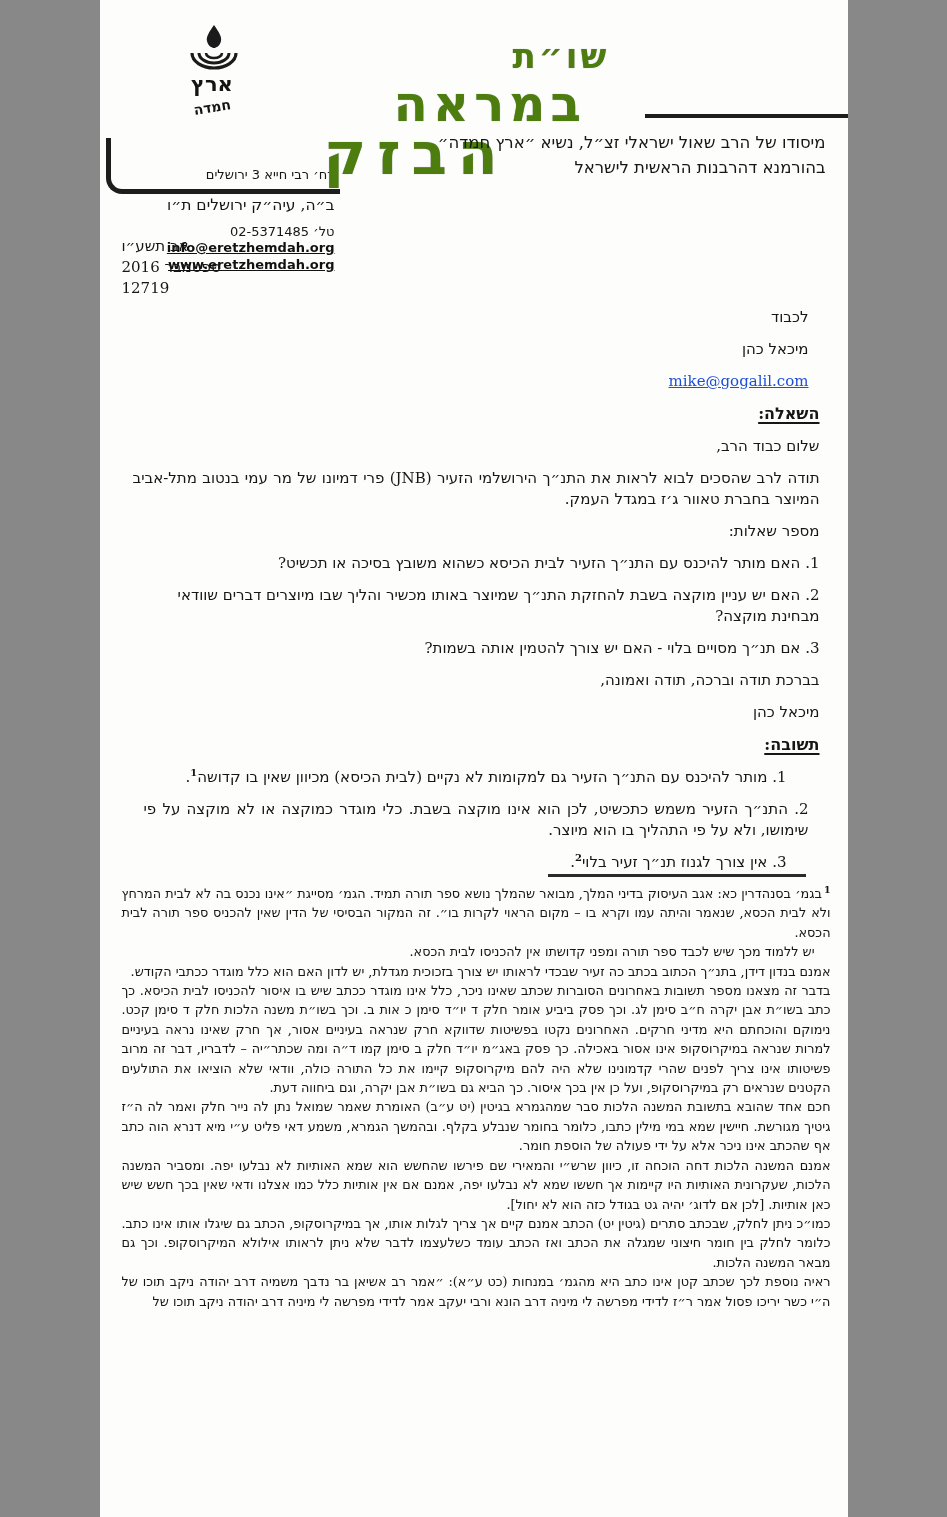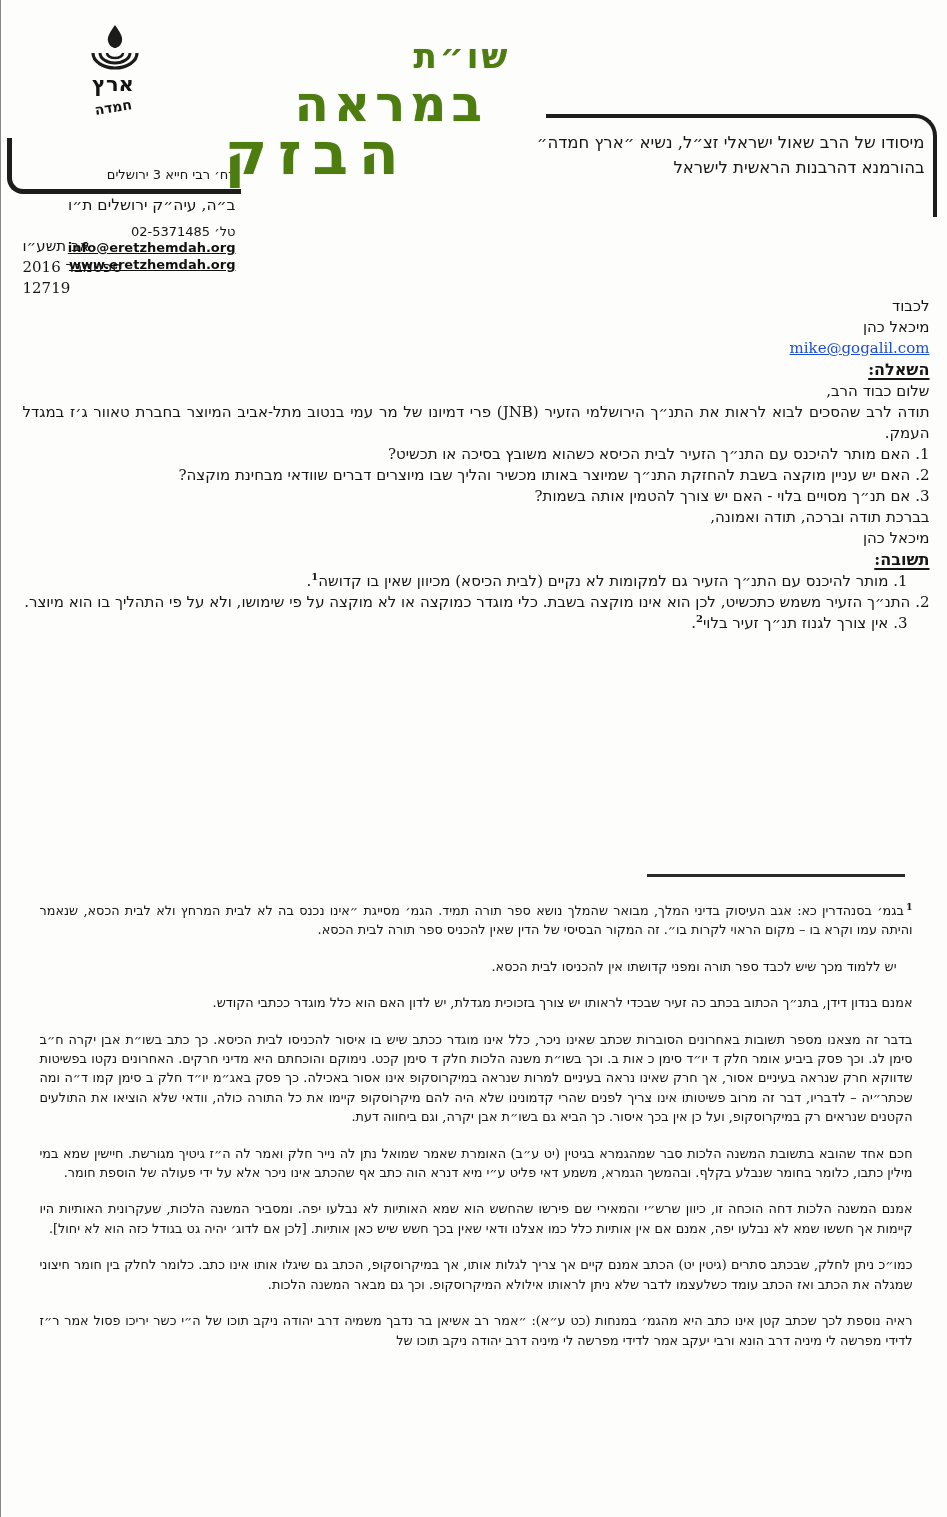--- a/index.html
+++ b/index.html
@@ -1,17 +1,17 @@
 <!DOCTYPE html>
 <html lang="he"><head>
 <meta charset="utf-8">
 <style>
   html,body{margin:0;padding:0;background:#888;}
   .page{
-    position:relative;width:946px;height:1517px;margin:0 auto;
+    position:relative;width:748px;height:1517px;margin:0 auto;
     background:#fdfdfc;color:#161616;overflow:hidden;
     font-family:"DejaVu Serif","DejaVu Sans",serif;
   }
   
   .logo{position:absolute;left:82px;top:24px;}
   .contact{position:absolute;left:20px;top:127px;width:215px;direction:rtl;
     font-size:13px;line-height:16.5px;font-family:"DejaVu Sans",sans-serif;}
   .contact .he{text-align:right;margin-top:40px;}
   .contact .en{text-align:right;direction:ltr;}
   .contact a{color:#111;text-decoration:underline;font-weight:bold;}
@@ -25,39 +25,39 @@
   .mast-t3{left:224px;top:120px;font-size:58px;letter-spacing:11px;}
   .bracket-right{position:absolute;left:545px;top:114px;width:387px;height:99px;
     border-top:4px solid #1d1d1d;border-right:4px solid #1d1d1d;border-top-right-radius:22px;}
   .subtitle{position:absolute;right:22px;top:130px;direction:rtl;text-align:right;
     font-size:16.5px;line-height:25px;}
   .dateblock{position:absolute;left:22px;top:236px;direction:rtl;text-align:left;
     font-size:15px;line-height:21px;}
   
   .body{position:absolute;top:296px;right:17px;left:22px;direction:rtl;text-align:right;
     font-size:15px;line-height:21px;}
-  .body p,.body div{margin:0;}
+  .body p,.body div{margin:11px;}
   .recipient a{color:#1d4ed8;text-decoration:underline;}
   .hd{font-size:16px;font-weight:bold;text-decoration:underline;
       text-underline-offset:3px;text-decoration-thickness:1.5px;line-height:22px;}
   .hd1{margin-top:24px;}
   .hd2{margin-top:9px;}
   .greet{margin-top:13px;}
   .just{text-align:justify;}
   .qitem{text-align:right;}
   .closing{margin-top:21px;}
   .hd3{margin-top:17px;}
   .alist{margin-top:8px;}
   .ind{padding-right:22px;}
   sup.ref{font-size:10px;line-height:0;font-weight:bold;}
   
   .fn-sep{position:absolute;top:874px;right:42px;width:258px;border-top:3px solid #2b2b2b;}
   .footnotes{position:absolute;top:884px;right:17px;left:22px;direction:rtl;
     font-size:12.8px;line-height:19.4px;text-align:justify;}
-  .footnotes p{margin:17px;}
+  .footnotes p{margin:0;}
   .fn-indent{padding-right:16px;}
   sup.fnm{font-size:9.5px;font-weight:bold;line-height:0;padding-left:2px;}
 </style>
 </head>
 <body>
 
 <div class="page">
 
   <svg class="logo" width="64" height="104" viewBox="0 0 64 104">
     <path d="M32 1 C27 8 24 13 25 17 C26 22 30 24 32 24 C34 24 38 22 39 17 C40 13 37 8 32 1 Z" fill="#1b1b1b"></path>
@@ -99,20 +99,21 @@
     <div class="recipient">
       <div>לכבוד</div>
       <div>מיכאל כהן</div>
       <div><a>mike@gogalil.com</a></div>
     </div>
 
     <div class="hd hd2">השאלה:</div>
 
     <p class="greet">שלום כבוד הרב,</p>
     <p class="just">תודה לרב שהסכים לבוא לראות את התנ״ך הירושלמי הזעיר (JNB) פרי דמיונו של מר עמי בנטוב מתל-אביב המיוצר בחברת טאוור ג׳ז במגדל העמק.</p>
+    <p>מספר שאלות:</p>
 
     <div class="qitem">
       <span>1.</span>
       <span>האם מותר להיכנס עם התנ״ך הזעיר לבית הכיסא כשהוא משובץ בסיכה או תכשיט?</span>
     </div>
     <div class="qitem just">
       <span>2.</span>
       <span>האם יש עניין מוקצה בשבת להחזקת התנ״ך שמיוצר באותו מכשיר והליך שבו מיוצרים דברים שוודאי מבחינת מוקצה?</span>
     </div>
     <div class="qitem">

